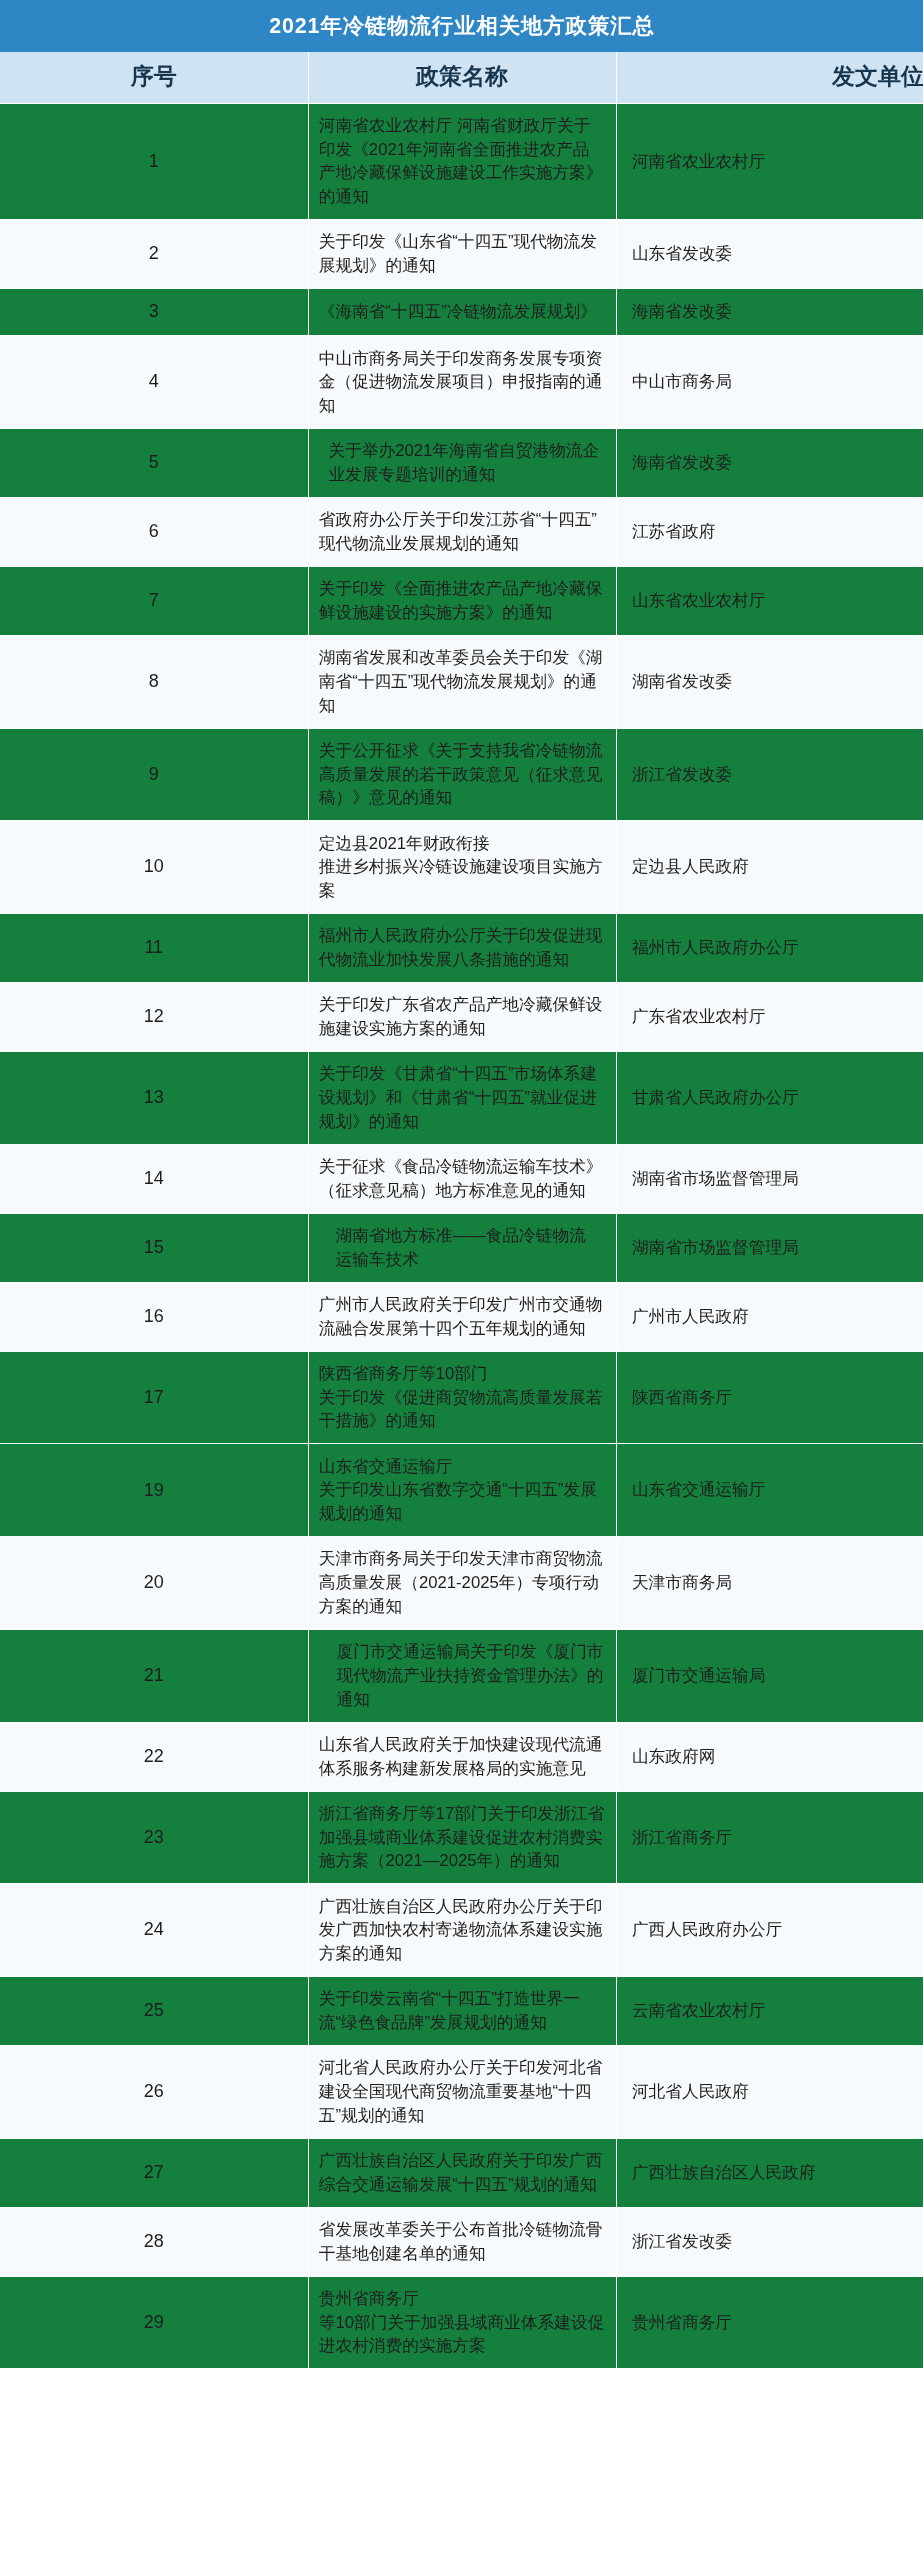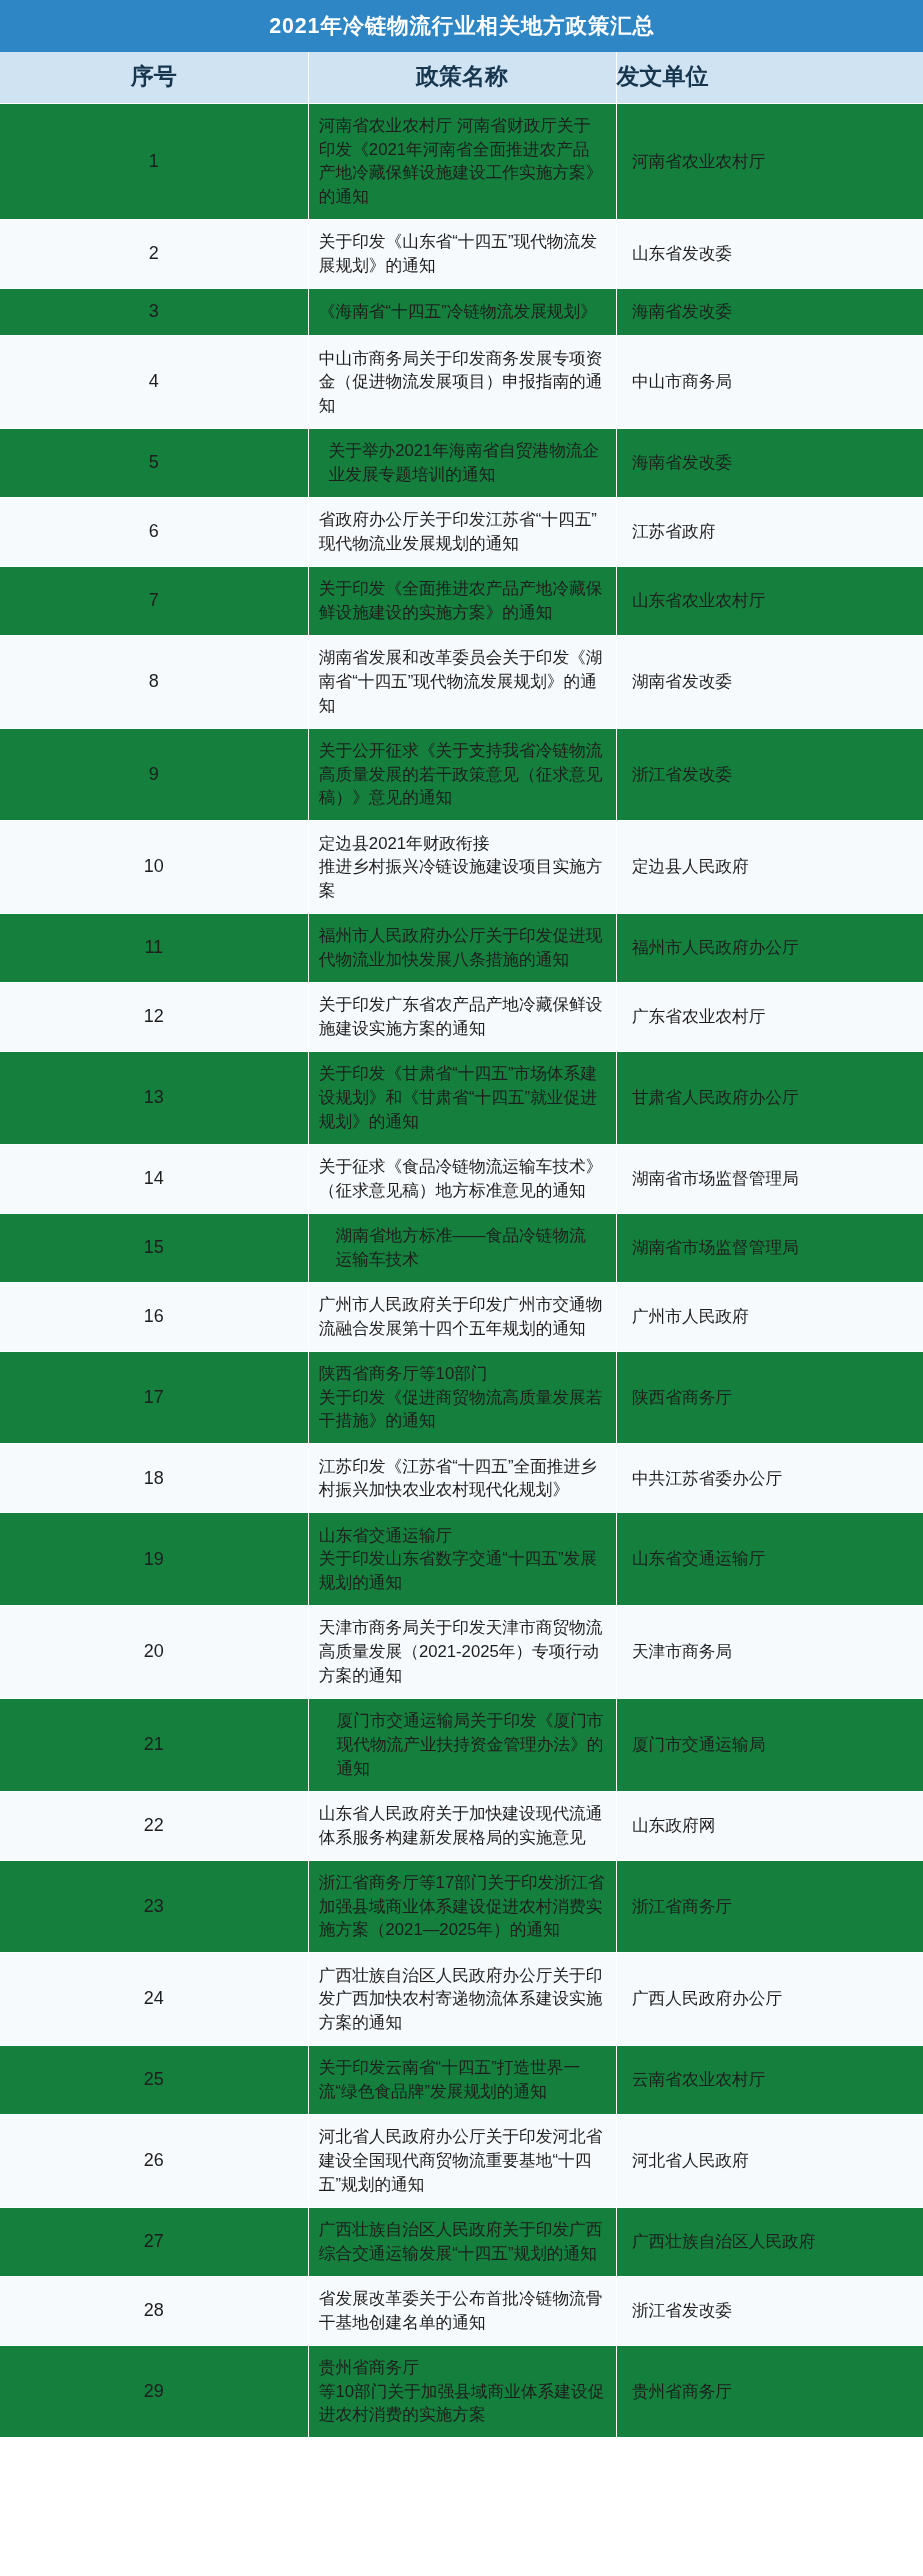--- a/index.html
+++ b/index.html
@@ -195,21 +195,21 @@
   <table class="policy">
     <thead>
       <tr class="title-bar">
         <td colspan="3">2021年冷链物流行业相关地方政策汇总</td>
       </tr>
     </thead>
     <thead class="col-head">
       <tr>
         <td class="c-idx">序号</td>
         <td class="c-name" style="text-align:center;padding-left:0">政策名称</td>
-        <td class="c-unit" style="text-align:left;padding-left:0">发文单位</td>
+        <td class="c-unit" style="text-align:right;padding-left:12px">发文单位</td>
       </tr>
     </thead>
     <tbody>
         <tr class="odd">
           <td class="c-idx">1</td>
           <td class="c-name" style="white-space: pre-line;">河南省农业农村厅 河南省财政厅关于印发《2021年河南省全面推进农产品产地冷藏保鲜设施建设工作实施方案》的通知</td>
           <td class="c-unit">河南省农业农村厅</td>
         </tr>
         <tr class="even">
           <td class="c-idx">2</td>
@@ -286,25 +286,20 @@
           <td class="c-idx">16</td>
           <td class="c-name" style="white-space: pre-line;">广州市人民政府关于印发广州市交通物流融合发展第十四个五年规划的通知</td>
           <td class="c-unit">广州市人民政府</td>
         </tr>
         <tr class="odd">
           <td class="c-idx">17</td>
           <td class="c-name" style="white-space: pre-line;">陕西省商务厅等10部门
 关于印发《促进商贸物流高质量发展若干措施》的通知</td>
           <td class="c-unit">陕西省商务厅</td>
         </tr>
-        <tr class="even">
-          <td class="c-idx">18</td>
-          <td class="c-name" style="white-space: pre-line;">江苏印发《江苏省“十四五”全面推进乡村振兴加快农业农村现代化规划》</td>
-          <td class="c-unit">中共江苏省委办公厅</td>
-        </tr>
         <tr class="odd">
           <td class="c-idx">19</td>
           <td class="c-name" style="white-space: pre-line;">山东省交通运输厅
 关于印发山东省数字交通“十四五”发展规划的通知</td>
           <td class="c-unit">山东省交通运输厅</td>
         </tr>
         <tr class="even">
           <td class="c-idx">20</td>
           <td class="c-name" style="white-space: pre-line;">天津市商务局关于印发天津市商贸物流 高质量发展（2021-2025年）专项行动方案的通知</td>
           <td class="c-unit">天津市商务局</td>

